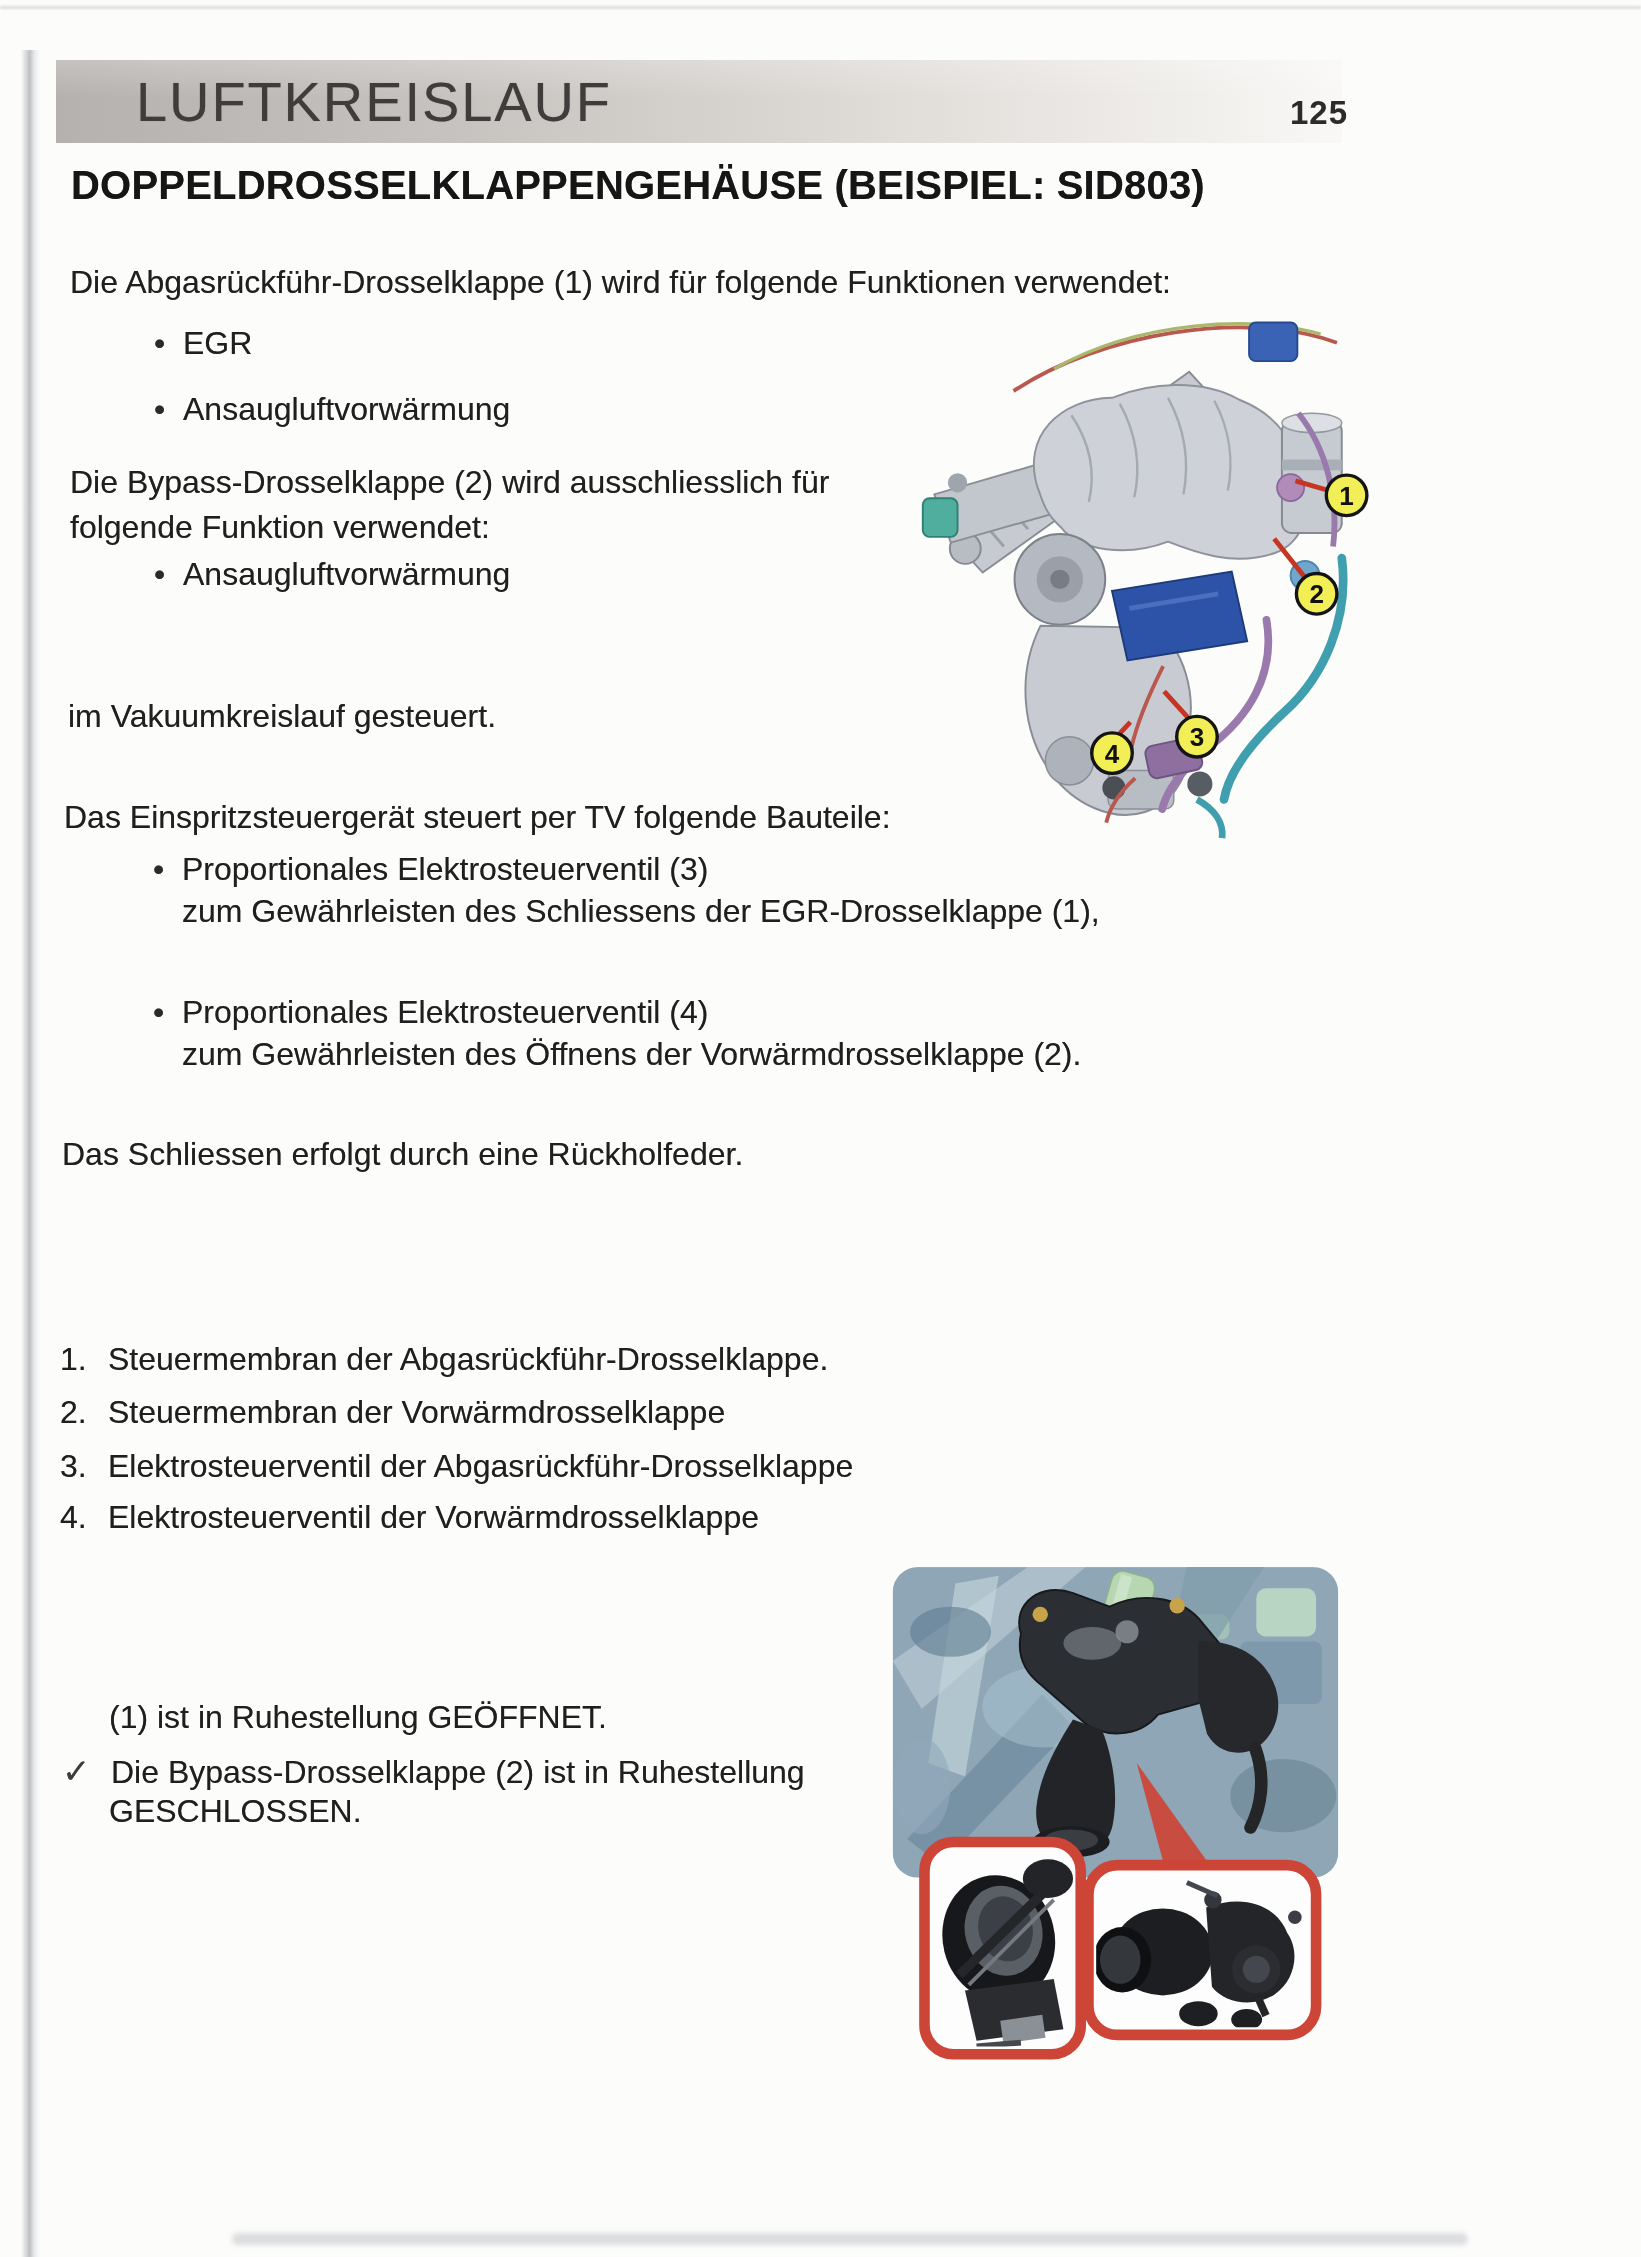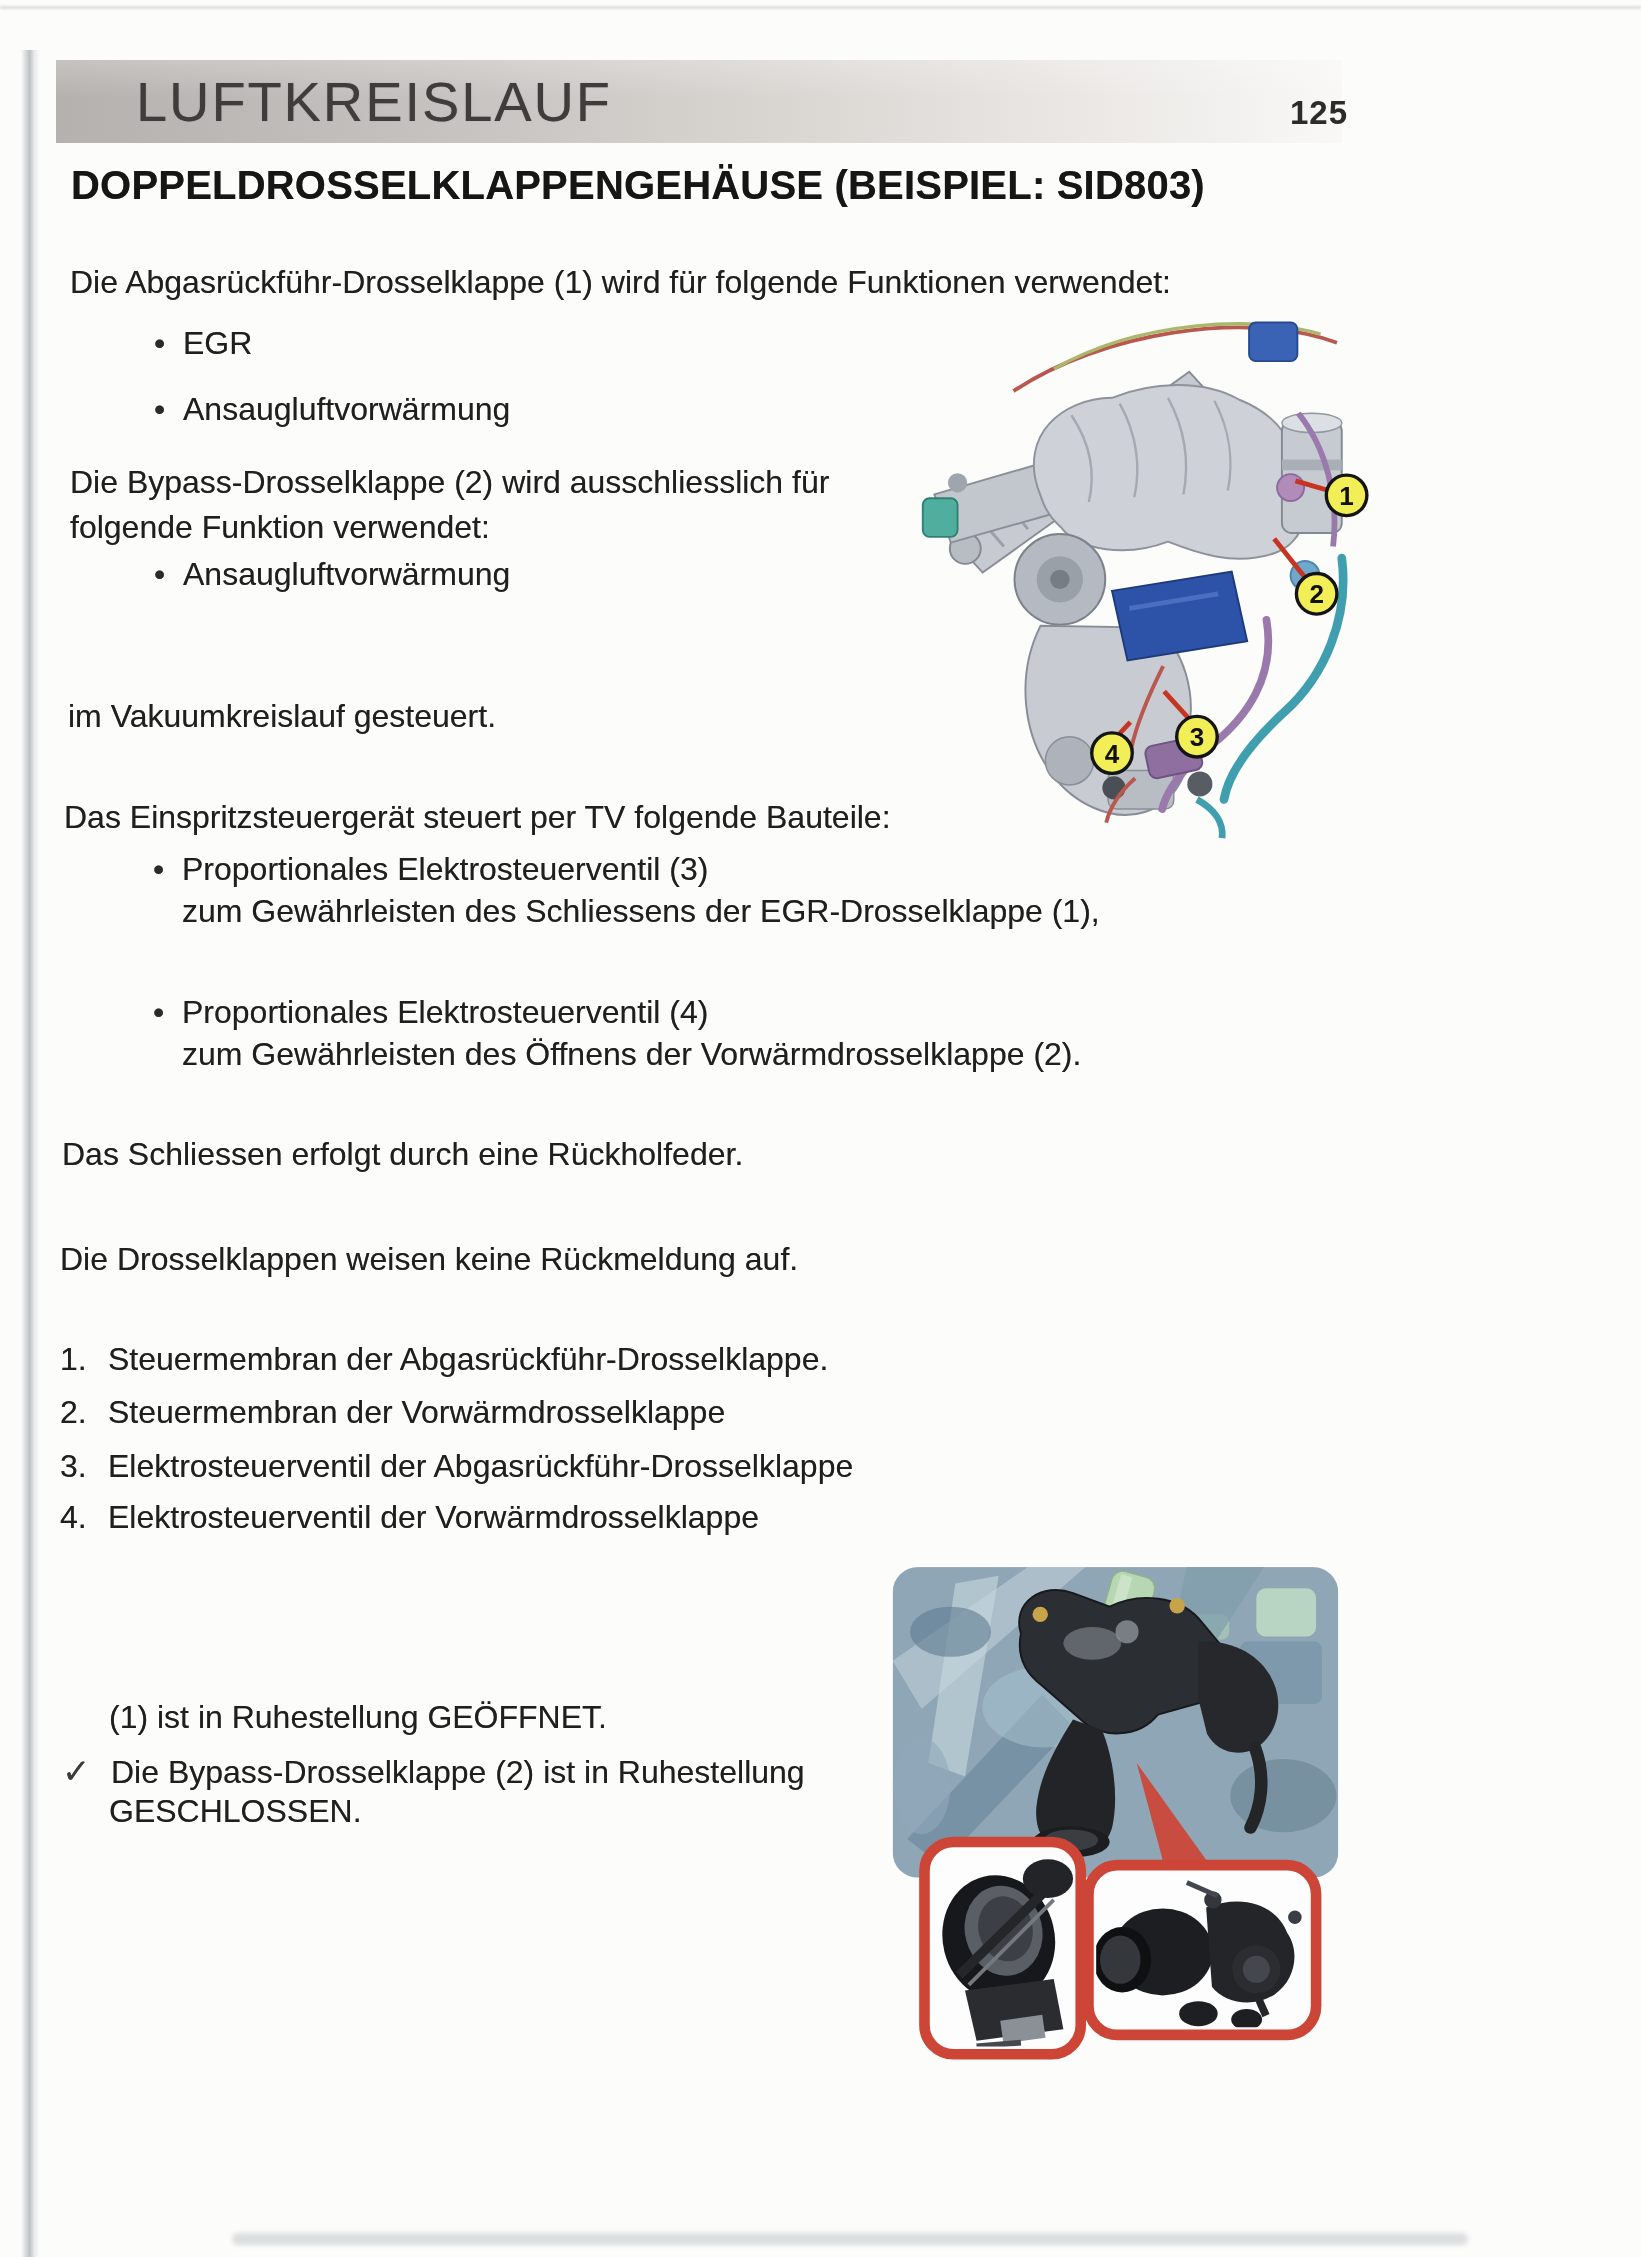--- a/index.html
+++ b/index.html
@@ -91,21 +91,20 @@
     <span class="bmark">•</span><span>Proportionales Elektrosteuerventil (3)</span>
   </div>
   <div class="tl" style="left:182px;top:892px">zum Gewährleisten des Schliessens der EGR-Drosselklappe (1),</div>
 
   <div class="tl" style="left:153px;top:993px">
     <span class="bmark">•</span><span>Proportionales Elektrosteuerventil (4)</span>
   </div>
   <div class="tl" style="left:182px;top:1035px">zum Gewährleisten des Öffnens der Vorwärmdrosselklappe (2).</div>
 
   <div class="tl" style="left:62px;top:1135px">Das Schliessen erfolgt durch eine Rückholfeder.</div>
-  <div class="tl" style="left:60px;top:1240px">Die Drosselklappen weisen keine Rückmeldung auf.</div>
 
   <div class="tl" style="left:60px;top:1340px">
     <span class="nmark">1.</span><span>Steuermembran der Abgasrückführ-Drosselklappe.</span>
   </div>
   <div class="tl" style="left:60px;top:1393px">
     <span class="nmark">2.</span><span>Steuermembran der Vorwärmdrosselklappe</span>
   </div>
   <div class="tl" style="left:60px;top:1447px">
     <span class="nmark">3.</span><span>Elektrosteuerventil der Abgasrückführ-Drosselklappe</span>
   </div>

